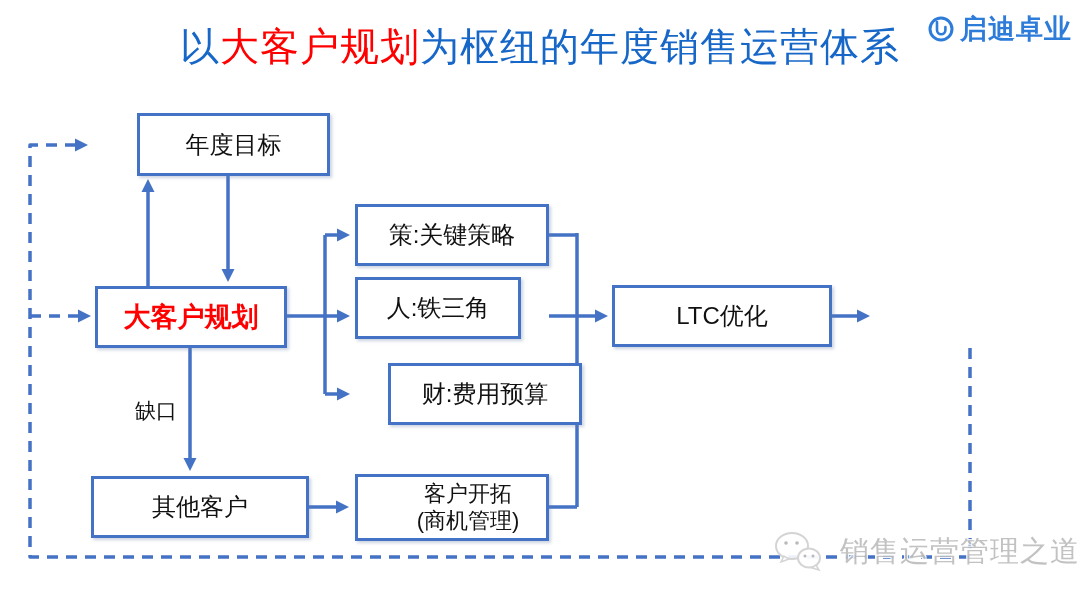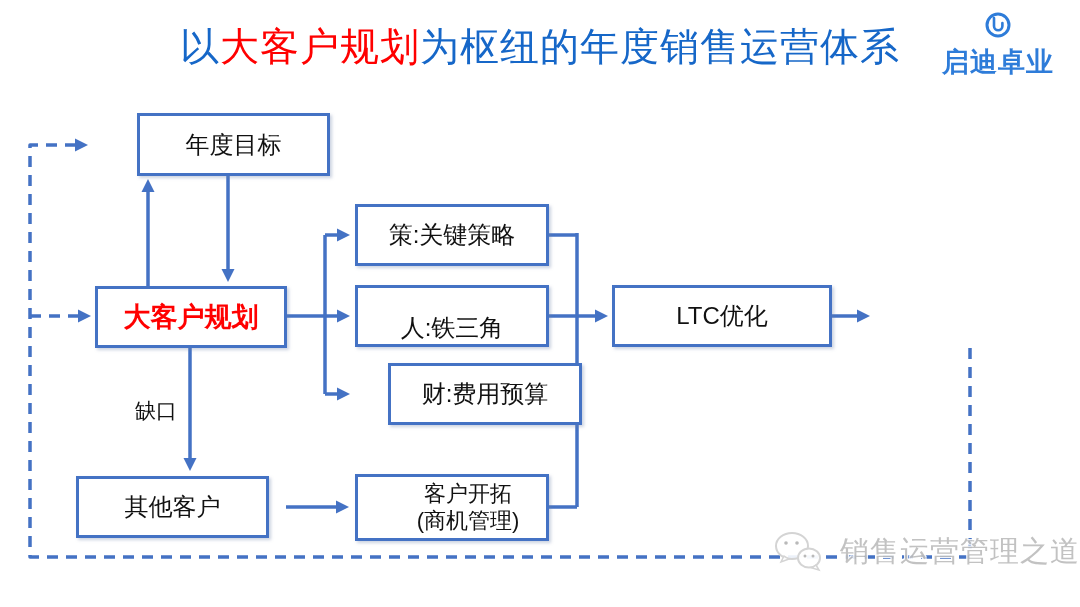--- a/index.html
+++ b/index.html
@@ -5,39 +5,39 @@
   html,body{margin:0;padding:0;background:#fff;}
   .stage{position:relative;width:1080px;height:607px;background:#ffffff;overflow:hidden;
          font-family:"Liberation Sans","DejaVu Sans",sans-serif;}
 
   
   .title{position:absolute;left:0;right:0;top:20px;text-align:center;
          font-size:39px;font-weight:normal;color:#1667C8;letter-spacing:1px;z-index:4;}
   .title .hl{color:#FF0000;}
 
   
-  .logo{position:absolute;right:26px;top:11px;display:flex;align-items:center;gap:5px;z-index:4;flex-direction:column;}
+  .logo{position:absolute;right:8px;top:11px;display:flex;align-items:center;gap:5px;z-index:4;}
   .logo .brand{color:#2E7CD9;font-weight:bold;font-size:27px;letter-spacing:1px;}
 
   
   .connectors{position:absolute;left:0;top:0;z-index:1;}
 
   
   .node{position:absolute;box-sizing:border-box;background:#fff;border:3px solid #4472C4;
         display:flex;flex-direction:column;align-items:center;justify-content:center;
         font-size:24px;color:#111;z-index:2;box-shadow:2px 2px 3px rgba(110,130,170,.35);}
   .n-annual   {left:93px; top:113px;width:193px;height:63px;margin-left:44px;}
   .n-key      {left:95px; top:286px;width:192px;height:62px;}
   .n-key .lbl {color:#FF0000;font-weight:bold;font-size:27px;}
   .n-strategy {left:355px;top:204px;width:194px;height:62px;}
-  .n-people   {left:355px;top:285px;width:194px;height:62px;justify-content:flex-end;}
+  .n-people   {left:355px;top:277px;width:166px;height:62px;}
   .n-finance  {left:355px;top:363px;width:194px;height:62px;margin-left:33px;}
   .n-ltc      {left:612px;top:285px;width:220px;height:62px;}
   .n-incentive{left:875px;top:285px;width:191px;height:62px;}
-  .n-others   {left:76px; top:476px;width:193px;height:62px;}
+  .n-others   {left:91px; top:476px;width:218px;height:62px;}
   .n-expansion{left:355px;top:474px;width:194px;height:67px;font-size:22px;line-height:1.2;padding-left:32px;}
 
   .gap-label{position:absolute;left:135px;top:397px;font-size:21px;color:#111;z-index:3;}
 
   
   .watermark{position:absolute;left:772px;top:529px;display:flex;align-items:center;gap:16px;z-index:5;}
   .watermark .wm-text{font-size:29px;letter-spacing:1px;color:#bdbdbd;opacity:.92;
         text-shadow:1px 1px 0 #ffffff,-1px -1px 0 #ffffff,1px -1px 0 #ffffff,-1px 1px 0 #ffffff;}
 </style>
 </head>

